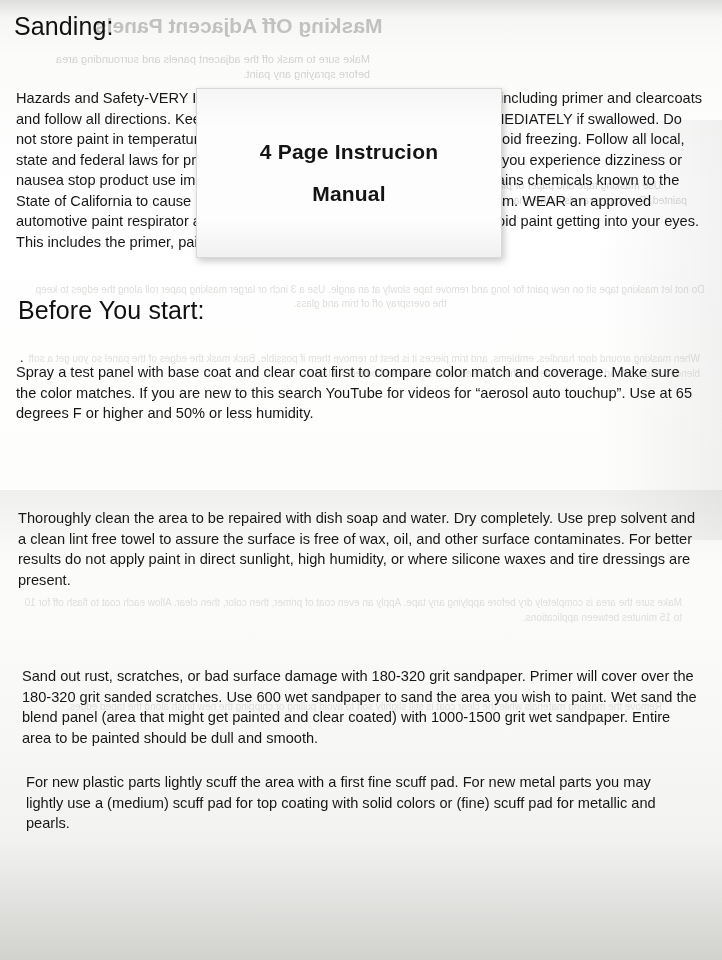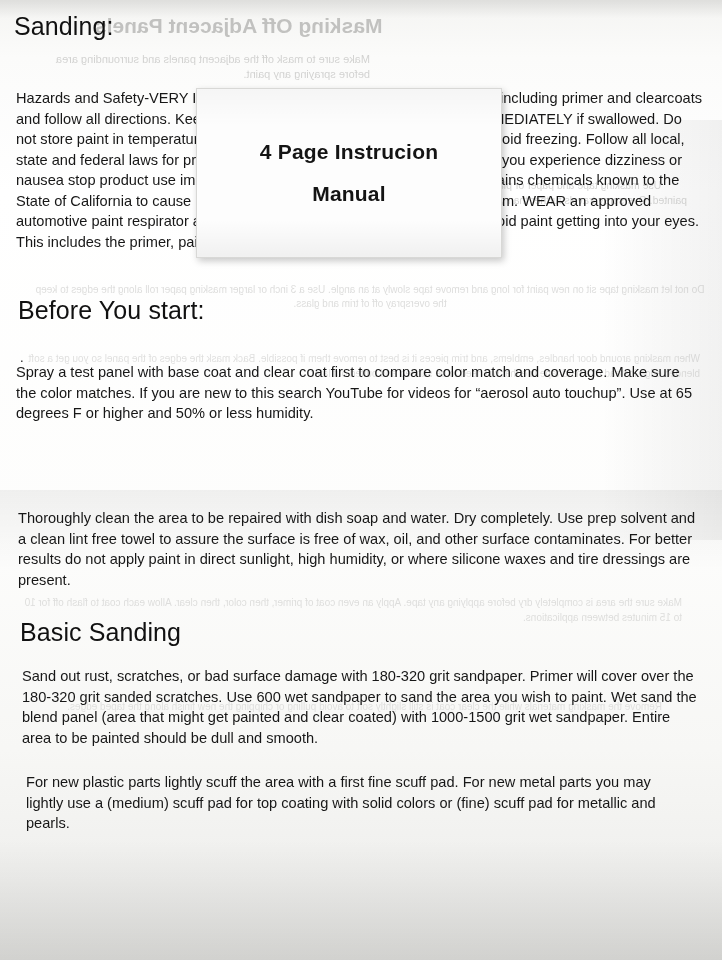--- a/index.html
+++ b/index.html
@@ -201,21 +201,20 @@
 
     <div class="heading" id="warning-heading">Sanding:</div>
     <div class="para" id="warning-para">Hazards and Safety-VERY IMPORTANT: Read all labels on touch-up paint including primer and clearcoats and follow all directions. Keep out of reach of children. Call a physician IMMEDIATELY if swallowed. Do not store paint in temperatures over 120F. DO NOT STORE IN CAR and avoid freezing. Follow all local, state and federal laws for proper disposal. Use with adequate ventilation. If you experience dizziness or nausea stop product use immediately and call physician. This product contains chemicals known to the State of California to cause birth defects, cancer and other reproductive harm. WEAR an approved automotive paint respirator and WEAR safety goggles when spraying to avoid paint getting into your eyes. This includes the primer, paint and clearcoat.</div>
 
     <div class="heading" id="before-heading">Before You start:</div>
     <div id="before-dot" class="para">.</div>
     <div class="para" id="before-para">Spray a test panel with base coat and clear coat first to compare color match and coverage. Make sure the color matches.  If you are new to this search YouTube for videos for “aerosol auto touchup”.  Use at 65 degrees F or higher and 50% or less humidity.</div>
 
     <div class="para" id="surface-para">Thoroughly clean the area to be repaired with dish soap and water.  Dry completely. Use prep solvent and a clean lint free towel to assure the surface is free of wax, oil, and other surface contaminates. For better results do not apply paint in direct sunlight, high humidity, or where silicone waxes and tire dressings are present.</div>
 
-    <div class="heading" id="sanding-heading">Basic Sanding</div>
     <div class="para" id="sanding-para-1">Sand out rust, scratches, or bad surface damage with 180-320 grit sandpaper. Primer will cover over the 180-320 grit sanded scratches. Use 600 wet sandpaper to sand the area you wish to paint. Wet sand the blend panel (area that might get painted and clear coated) with 1000-1500 grit wet sandpaper. Entire area to be painted should be dull and smooth.</div>
     <div class="para" id="sanding-para-2">For new plastic parts lightly scuff the area with a first fine scuff pad. For new metal parts you may lightly use a (medium) scuff pad for top coating with solid colors or (fine) scuff pad for metallic and pearls.</div>
   </div>
 
   <div class="label-card">
     <div class="label-line">4 Page Instrucion</div>
     <div class="label-line">Manual</div>
   </div>
 
 </div>

